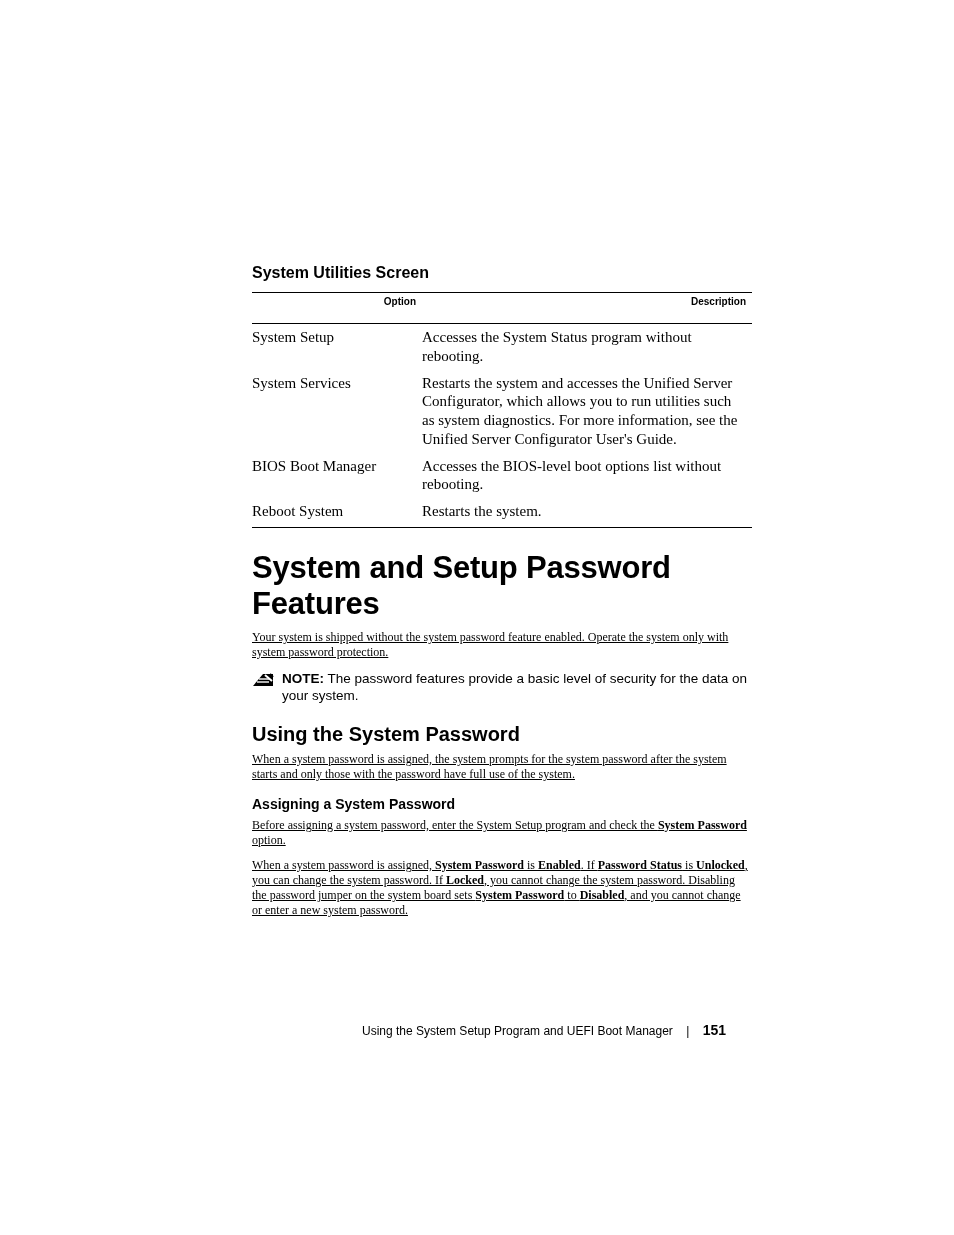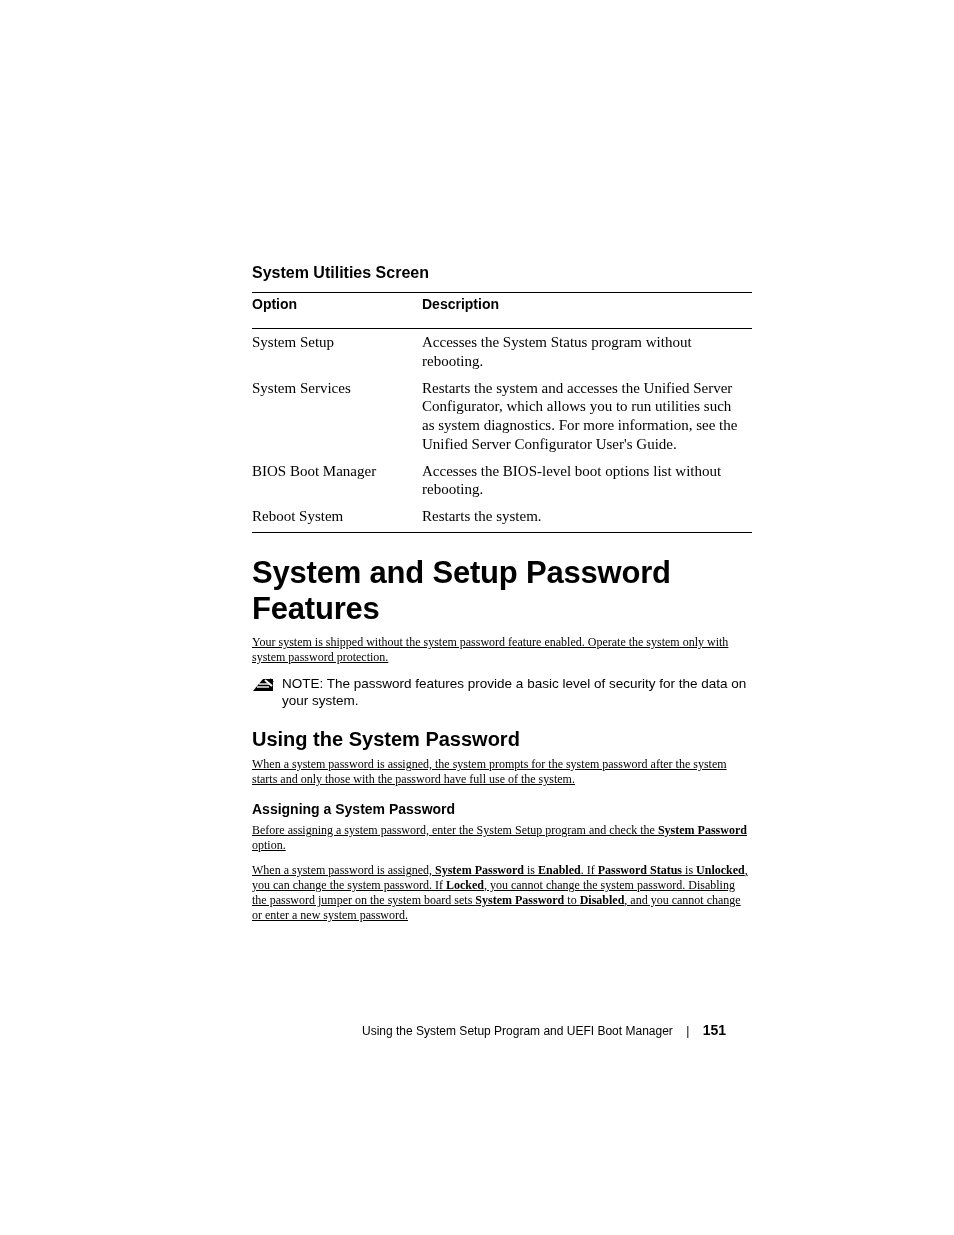--- a/index.html
+++ b/index.html
@@ -26,22 +26,22 @@
     margin: 0 0 10px 0;
   }
   table.opts {
     width: 100%;
     border-collapse: collapse;
     font-size: 15px;
   }
   table.opts th {
     font-family: Arial, Helvetica, sans-serif;
     font-weight: bold;
-    text-align: left;
-    font-size: 14px;
+    text-align: right;
+    font-size: 10px;
     border-top: 1.5px solid #000;
     border-bottom: 1px solid #000;
     padding: 3px 6px 16px 0;
   }
   table.opts td {
     vertical-align: top;
     padding: 4px 6px 4px 0;
     line-height: 1.25;
   }
   table.opts tr.lastrow td {
@@ -74,21 +74,21 @@
     margin-right: 8px;
     margin-top: 2px;
     position: relative;
   }
   .note-icon svg { display: block; }
   .note-text {
     font-family: Arial, Helvetica, sans-serif;
     font-size: 13.5px;
     line-height: 1.3;
   }
-  .note-text .lbl { font-weight: normal; }
+  .note-text .lbl { font-weight: bold; }
   h3.sub {
     font-family: Arial, Helvetica, sans-serif;
     font-weight: bold;
     font-size: 20px;
     margin: 18px 0 6px 0;
   }
   h4.subsub {
     font-family: Arial, Helvetica, sans-serif;
     font-weight: bold;
     font-size: 14px;

